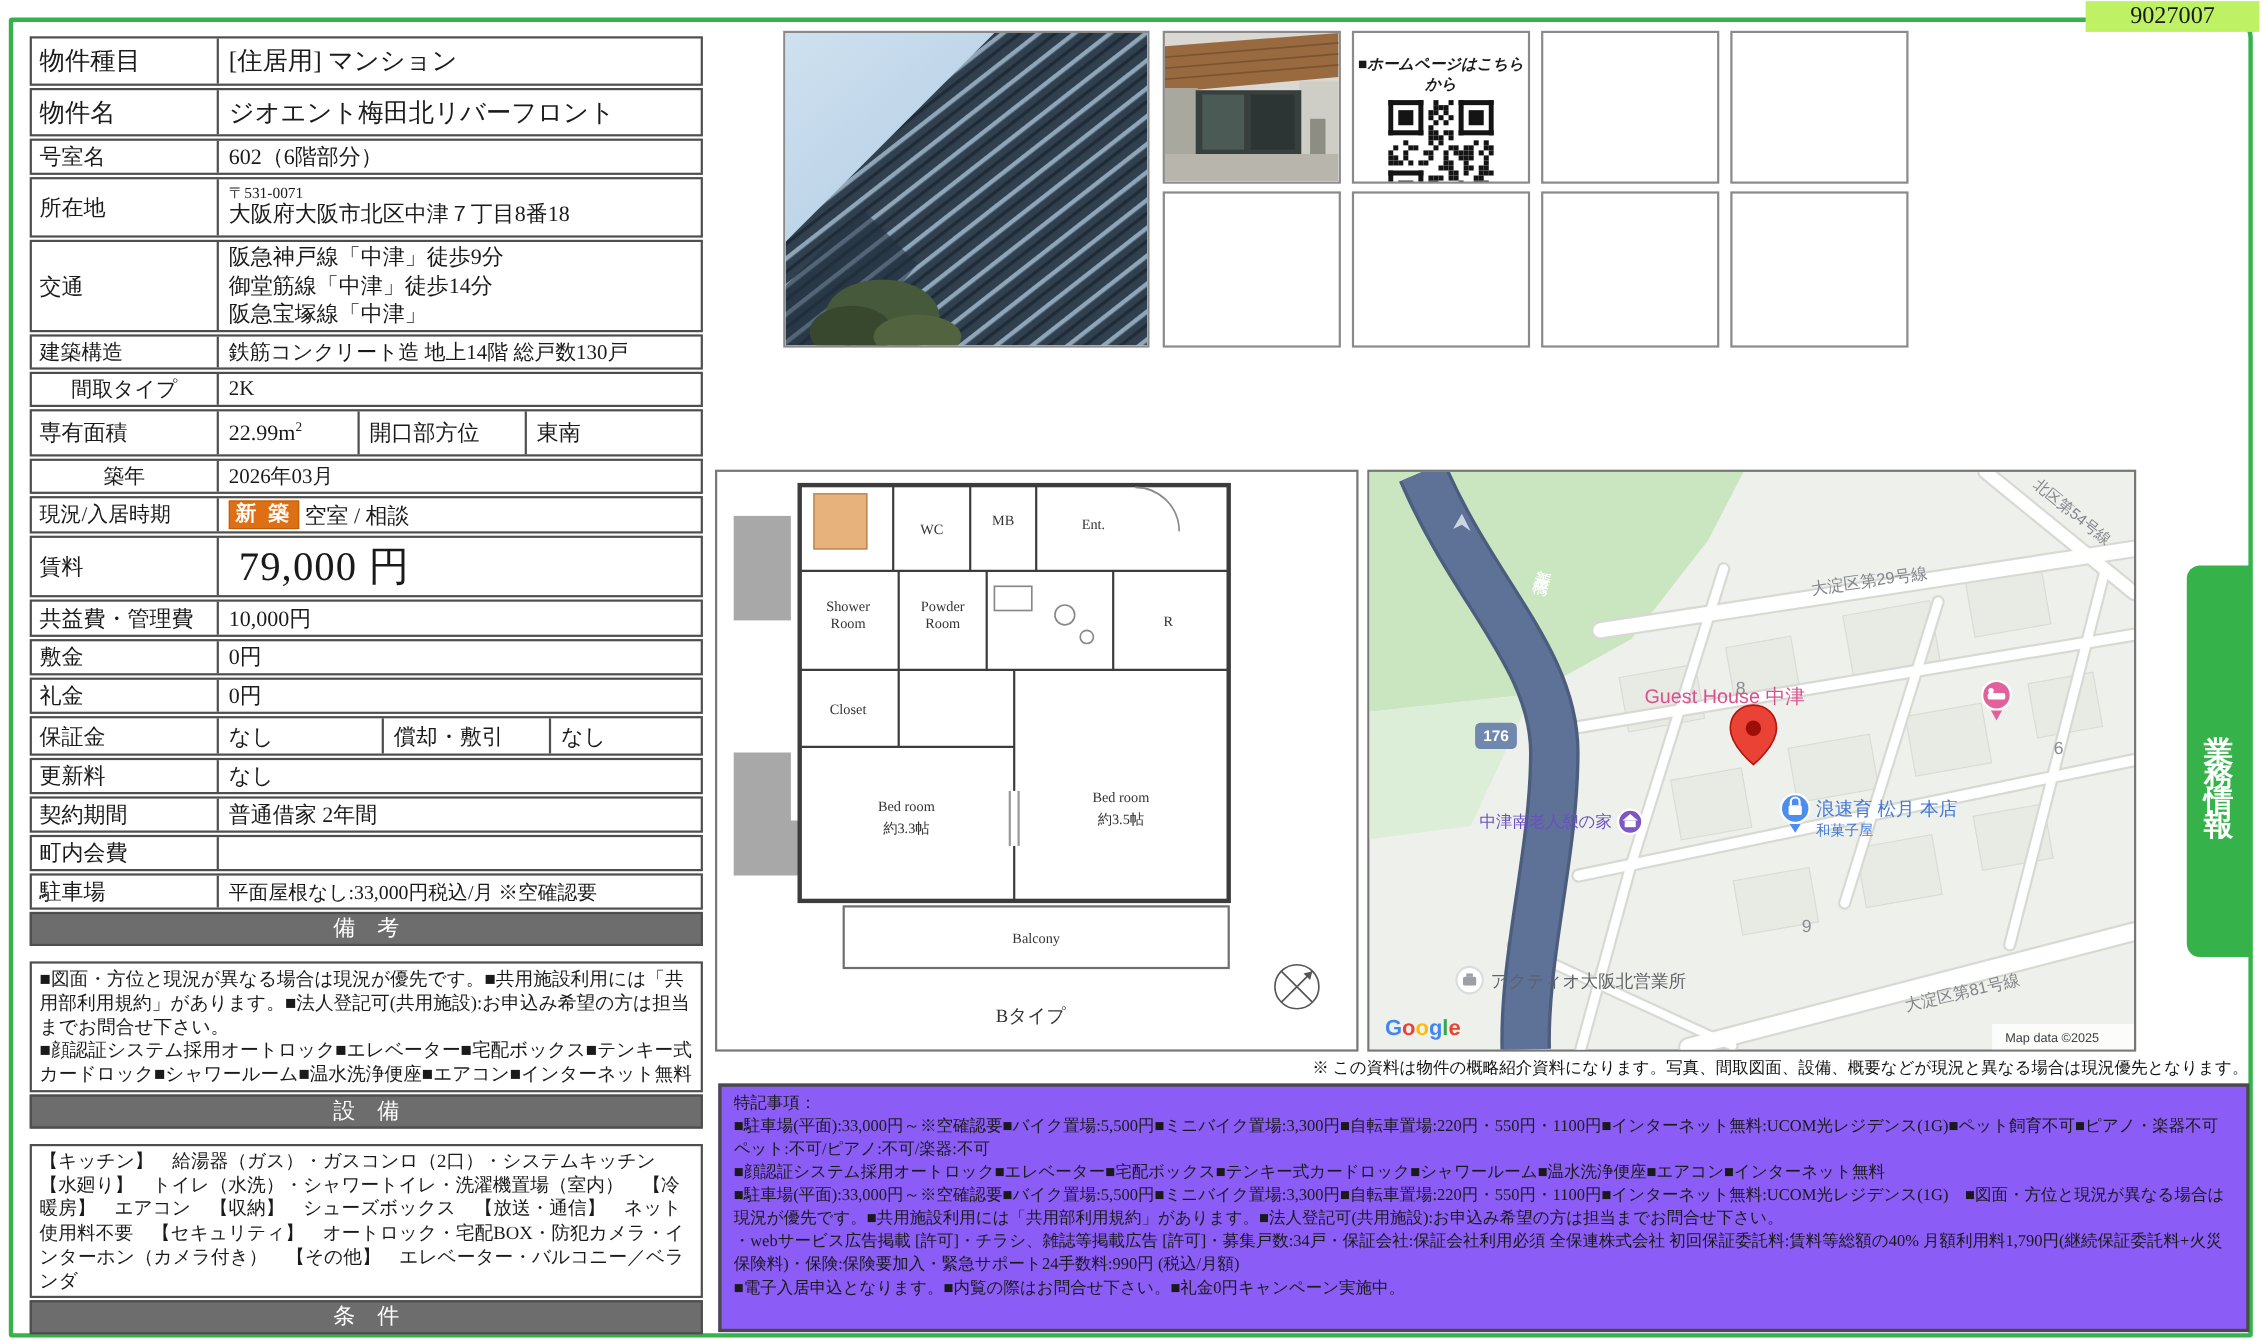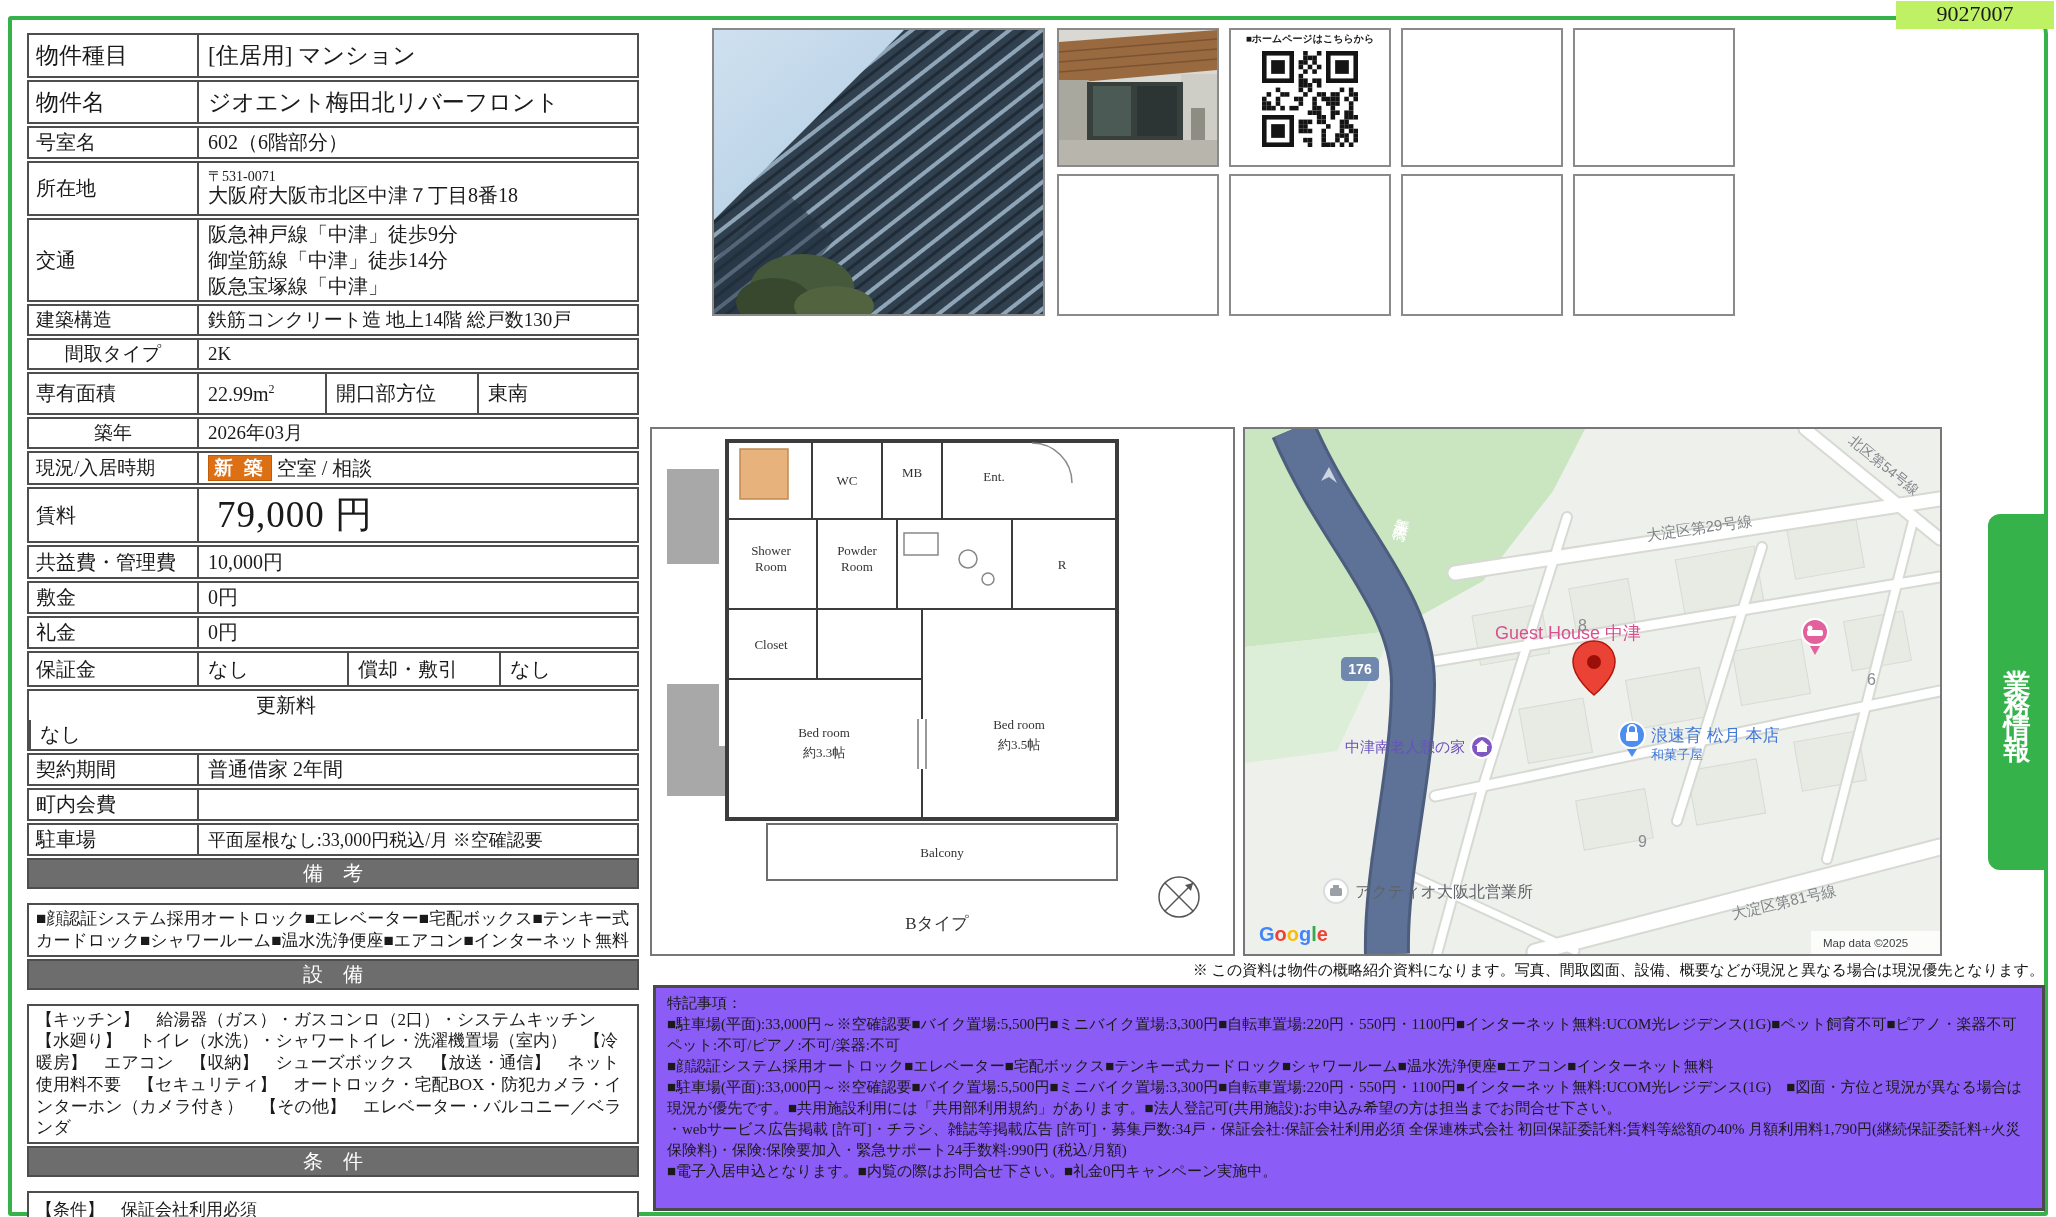--- a/index.html
+++ b/index.html
@@ -10,34 +10,34 @@
   .docnum{top:1px;left:1896px;width:158px;height:28px;background:#bef264;font-size:22px;text-align:center;z-index:5;}
   
   .ptable{left:27px;top:33px;width:612px;z-index:2;}
   .trow{display:flex;align-items:center;border:2px solid #4e4e4e;margin-bottom:2px;background:#fff;box-sizing:border-box;}
   .tlabel{width:168px;padding:1px 7px;font-size:20px;flex:none;box-sizing:border-box;}
   .tval{flex:1;border-left:2px solid #4e4e4e;padding:1px 9px;font-size:20px;align-self:stretch;display:flex;align-items:center;box-sizing:border-box;}
   .tsub{flex:none;}
   .big-label{font-size:23px;}
   .h45{min-height:45px;} .h44{min-height:44px;} .h30{min-height:30px;} .h55{min-height:55px;}
   .h80{min-height:80px;} .h28{min-height:28px;text-align:center;} .h43{min-height:43px;} .h34{min-height:34px;}
-  .h48{min-height:48px;} .h31{min-height:31px;} .h36{min-height:36px;} .h32{min-height:32px;flex-direction:column;}
+  .h48{min-height:48px;} .h31{min-height:31px;} .h36{min-height:36px;} .h32{min-height:32px;}
   .h33{min-height:33px;} .h38{min-height:38px;}
   .stack{display:block;}
   .postal{font-size:14px;line-height:1.05;display:block;}
   .addr{font-size:20px;line-height:1.15;display:block;}
   .acc-line{font-size:20px;line-height:1.3;display:block;}
   .badge-new{display:inline-block;background:#dd6f15;color:#fff;font-weight:bold;font-size:19px;letter-spacing:3px;padding:0 5px;margin-right:5px;border:1px solid #c35c08;line-height:1.25;}
   .rent-val{font-size:37px;letter-spacing:1px;padding-left:18px;}
   .secbar{background:#6d6d6d;color:#fff;text-align:center;font-size:20px;border:2px solid #4e4e4e;margin-bottom:14px;min-height:27px;line-height:27px;}
   .sectext{border:2px solid #4e4e4e;margin-bottom:2px;background:#fff;padding:3px 7px;font-size:17px;line-height:1.28;box-sizing:border-box;}
   .sup{font-size:12px;vertical-align:super;}
   
   .photo-frame{border:2px solid #8a8a8a;background:#fff;box-sizing:border-box;overflow:hidden;}
-  .qr-caption{font-family:"Liberation Sans",sans-serif;font-size:10px;font-weight:bold;text-align:center;margin-top:2px;}
+  .qr-caption{font-family:"Liberation Sans",sans-serif;font-size:14px;font-weight:bold;text-align:center;margin-top:20px;font-style:italic;}
   .qr-wrap{display:flex;justify-content:center;margin-top:5px;}
   .qr-wrap svg rect{fill:#141414;}
   
   .planbox{left:650px;top:427px;width:585px;height:529px;border:2px solid #777;background:#fff;box-sizing:border-box;}
   .mapbox{left:1243px;top:427px;width:699px;height:529px;border:2px solid #777;box-sizing:border-box;background:#eef0eb;}
   .plan-text{font-family:"Liberation Serif",serif;fill:#333;}
   .map-sans{font-family:"Liberation Sans",sans-serif;}
   
   .disclaimer{top:961px;left:1100px;width:944px;text-align:right;font-size:15px;color:#111;}
   .notesbox{left:653px;top:985px;width:1392px;height:226px;border:3px solid #4a4a4a;box-sizing:border-box;padding:5px 11px;font-size:15px;line-height:1.4;background:#8b5cf6;}
@@ -164,20 +164,21 @@
     <div class="tval"></div>
   </div>
 
   <div class="trow h30">
     <div class="tlabel">駐車場</div>
     <div class="tval" style="font-size:18px">平面屋根なし:33,000円税込/月 ※空確認要</div>
   </div>
 
   <div class="secbar">備　考</div>
   <div class="sectext">
+    <div>■図面・方位と現況が異なる場合は現況が優先です。■共用施設利用には「共用部利用規約」があります。■法人登記可(共用施設):お申込み希望の方は担当までお問合せ下さい。</div>
     <div>■顔認証システム採用オートロック■エレベーター■宅配ボックス■テンキー式カードロック■シャワールーム■温水洗浄便座■エアコン■インターネット無料</div>
   </div>
 
   <div class="secbar">設　備</div>
   <div class="sectext">【キッチン】　給湯器（ガス）・ガスコンロ（2口）・システムキッチン　【水廻り】　トイレ（水洗）・シャワートイレ・洗濯機置場（室内）　【冷暖房】　エアコン　【収納】　シューズボックス　【放送・通信】　ネット使用料不要　【セキュリティ】　オートロック・宅配BOX・防犯カメラ・インターホン（カメラ付き）　【その他】　エレベーター・バルコニー／ベランダ</div>
 
   <div class="secbar">条　件</div>
   <div class="sectext h38" style="display:flex;align-items:center;">【条件】　保証会社利用必須</div>
 </div>
 

